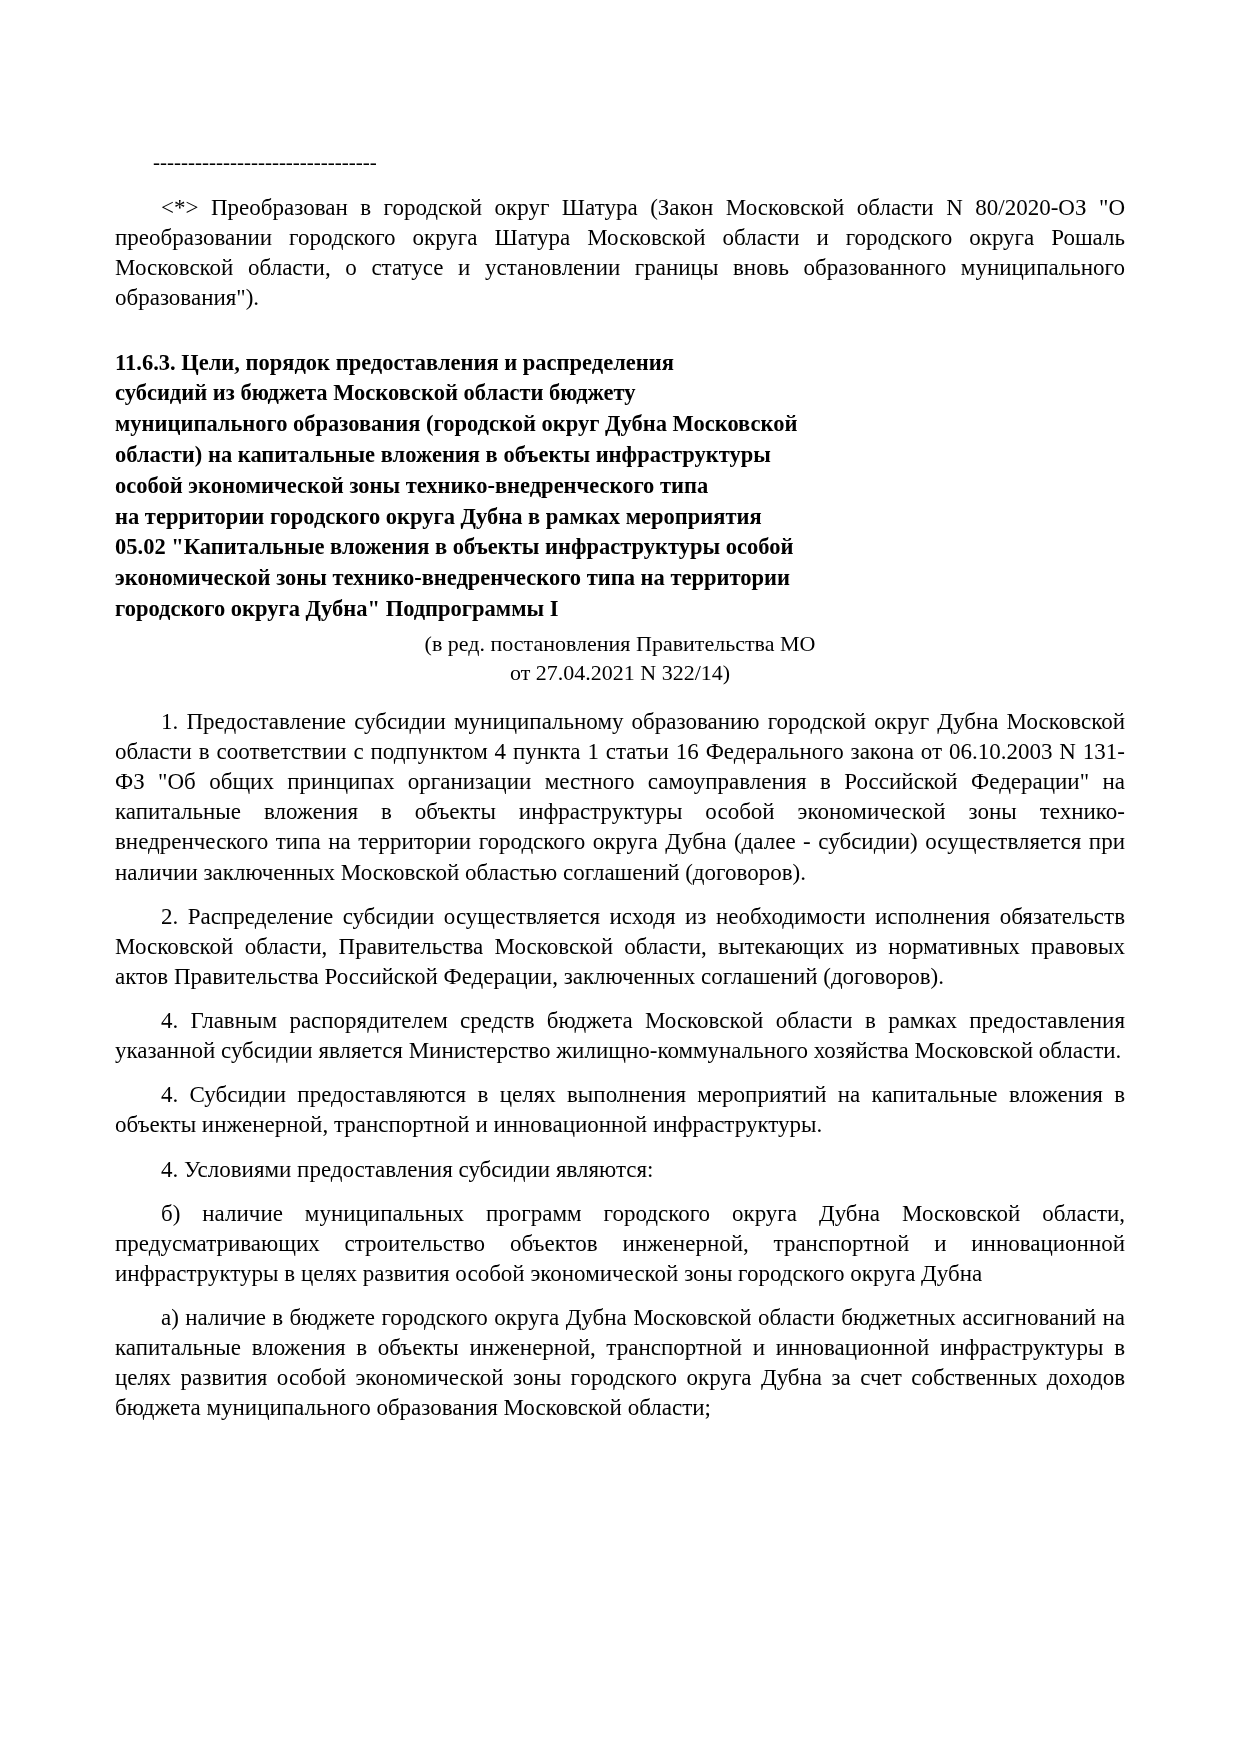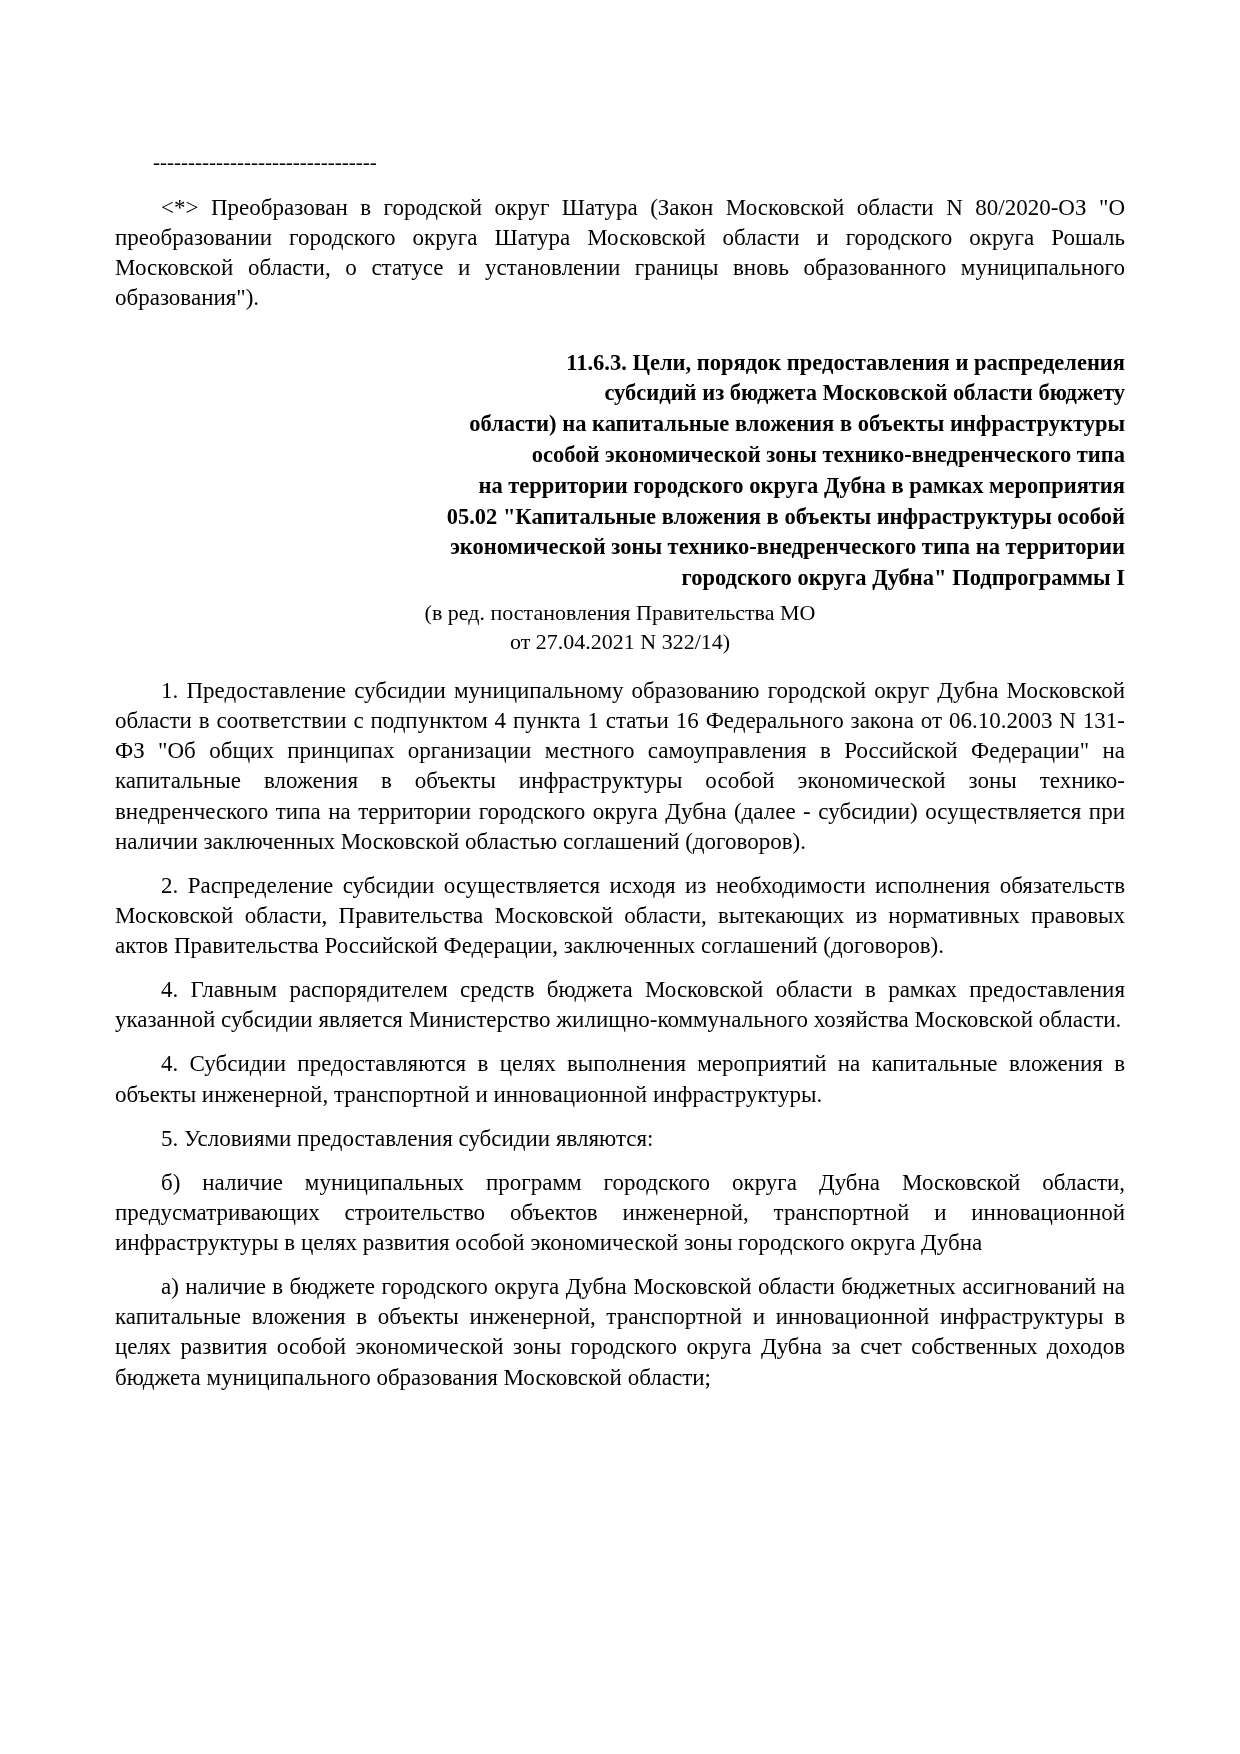--- a/index.html
+++ b/index.html
@@ -27,21 +27,21 @@
   }
   p.body-par {
     font-size: 23px;
     line-height: 1.31;
     text-align: justify;
     text-indent: 46px;
     margin: 0 0 14px 0;
     hyphens: none;
   }
   .heading-block {
-    text-align: right;
+    text-align: left;
     font-weight: bold;
     font-size: 22.5px;
     line-height: 1.37;
     margin: 34px 0 0 0;
   }
   .heading-block .hline {
     display: block;
   }
   .heading-sub {
     text-align: center;
@@ -62,36 +62,37 @@
 
 <div class="page">
 
   <div class="divider-line">--------------------------------</div>
 
   <p class="body-par">&lt;*&gt; Преобразован в городской округ Шатура (Закон Московской области N 80/2020-ОЗ "О преобразовании городского округа Шатура Московской области и городского округа Рошаль Московской области, о статусе и установлении границы вновь образованного муниципального образования").</p>
 
   <div class="heading-block">
     <span class="hline">11.6.3. Цели, порядок предоставления и распределения</span>
     <span class="hline">субсидий из бюджета Московской области бюджету</span>
+    <span class="hline">муниципального образования (городской округ Дубна Московской</span>
     <span class="hline">области) на капитальные вложения в объекты инфраструктуры</span>
     <span class="hline">особой экономической зоны технико-внедренческого типа</span>
     <span class="hline">на территории городского округа Дубна в рамках мероприятия</span>
     <span class="hline">05.02 "Капитальные вложения в объекты инфраструктуры особой</span>
     <span class="hline">экономической зоны технико-внедренческого типа на территории</span>
     <span class="hline">городского округа Дубна" Подпрограммы I</span>
   </div>
 
   <div class="heading-sub">
     <span class="hline">(в ред. постановления Правительства МО</span>
     <span class="hline">от 27.04.2021 N 322/14)</span>
   </div>
 
   <div class="gap-after-heading"></div>
 
   <p class="body-par">1. Предоставление субсидии муниципальному образованию городской округ Дубна Московской области в соответствии с подпунктом 4 пункта 1 статьи 16 Федерального закона от 06.10.2003 N 131-ФЗ "Об общих принципах организации местного самоуправления в Российской Федерации" на капитальные вложения в объекты инфраструктуры особой экономической зоны технико-внедренческого типа на территории городского округа Дубна (далее - субсидии) осуществляется при наличии заключенных Московской областью соглашений (договоров).</p>
   <p class="body-par">2. Распределение субсидии осуществляется исходя из необходимости исполнения обязательств Московской области, Правительства Московской области, вытекающих из нормативных правовых актов Правительства Российской Федерации, заключенных соглашений (договоров).</p>
   <p class="body-par">4. Главным распорядителем средств бюджета Московской области в рамках предоставления указанной субсидии является Министерство жилищно-коммунального хозяйства Московской области.</p>
   <p class="body-par">4. Субсидии предоставляются в целях выполнения мероприятий на капитальные вложения в объекты инженерной, транспортной и инновационной инфраструктуры.</p>
-  <p class="body-par">5. Условиями предоставления субсидии являются:</p>
+  <p class="body-par">4. Условиями предоставления субсидии являются:</p>
   <p class="body-par">б) наличие муниципальных программ городского округа Дубна Московской области, предусматривающих строительство объектов инженерной, транспортной и инновационной инфраструктуры в целях развития особой экономической зоны городского округа Дубна</p>
   <p class="body-par">а) наличие в бюджете городского округа Дубна Московской области бюджетных ассигнований на капитальные вложения в объекты инженерной, транспортной и инновационной инфраструктуры в целях развития особой экономической зоны городского округа Дубна за счет собственных доходов бюджета муниципального образования Московской области;</p>
 
 </div>
 
 </body></html>

